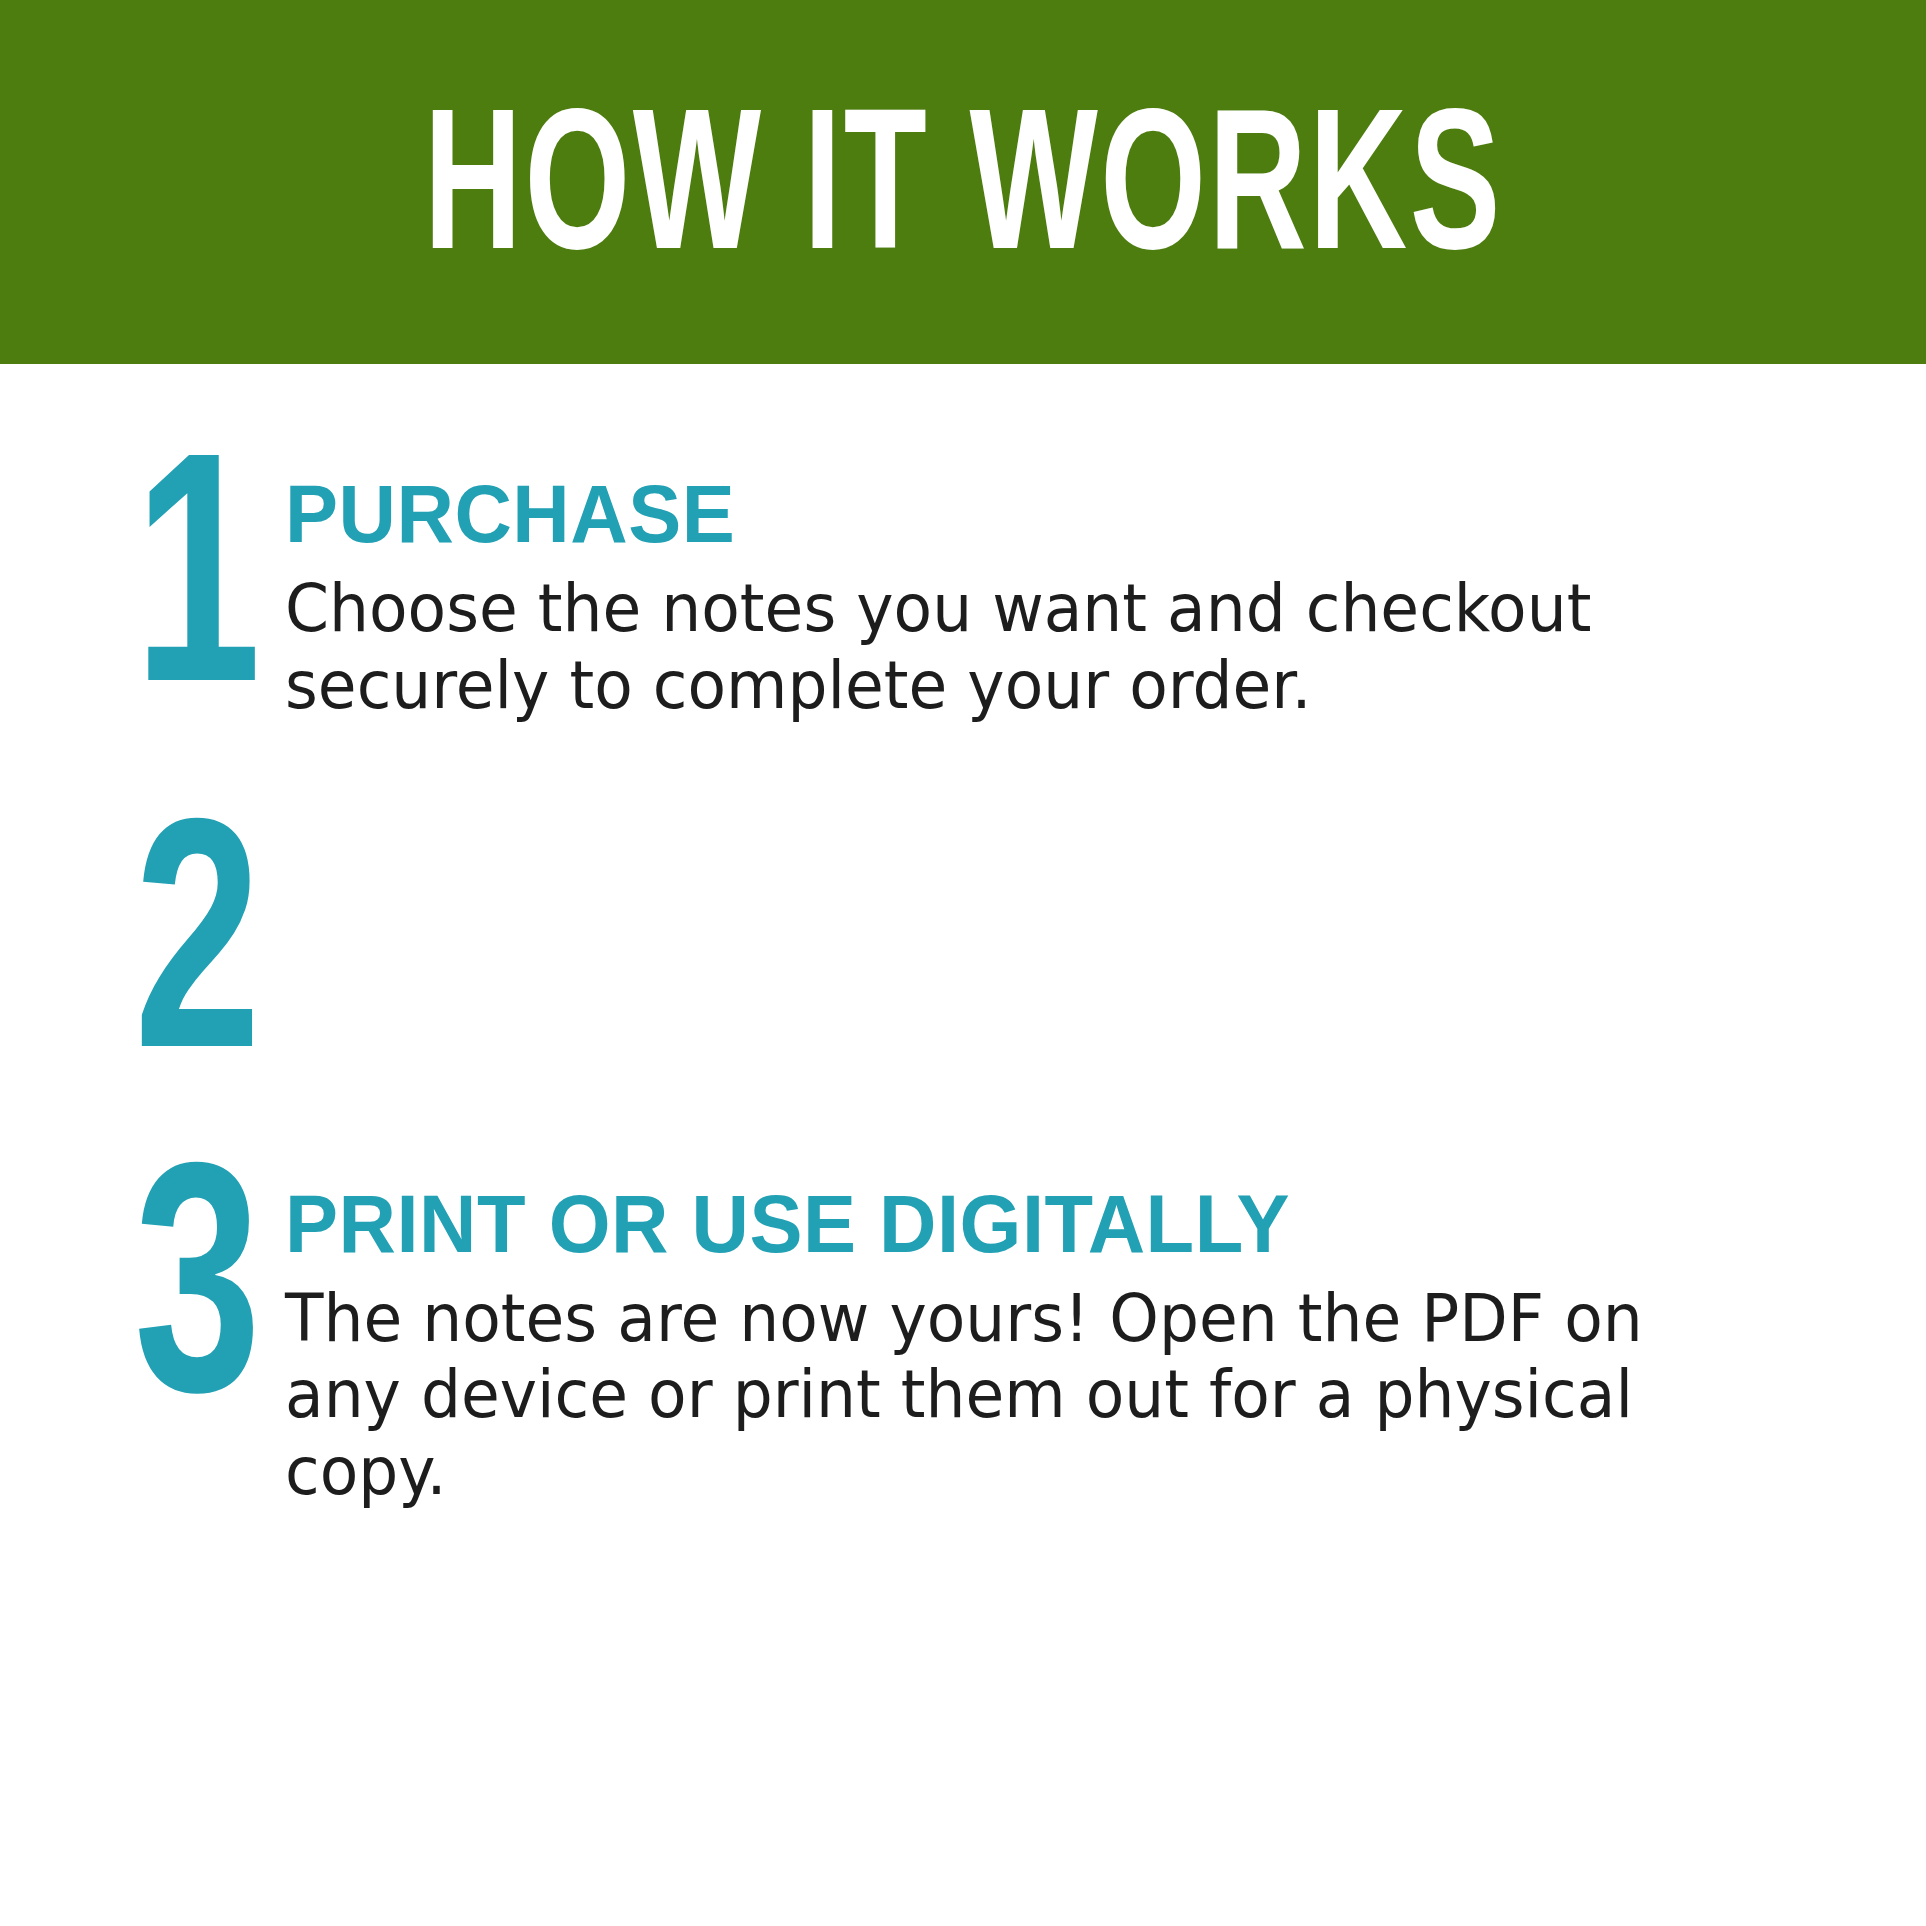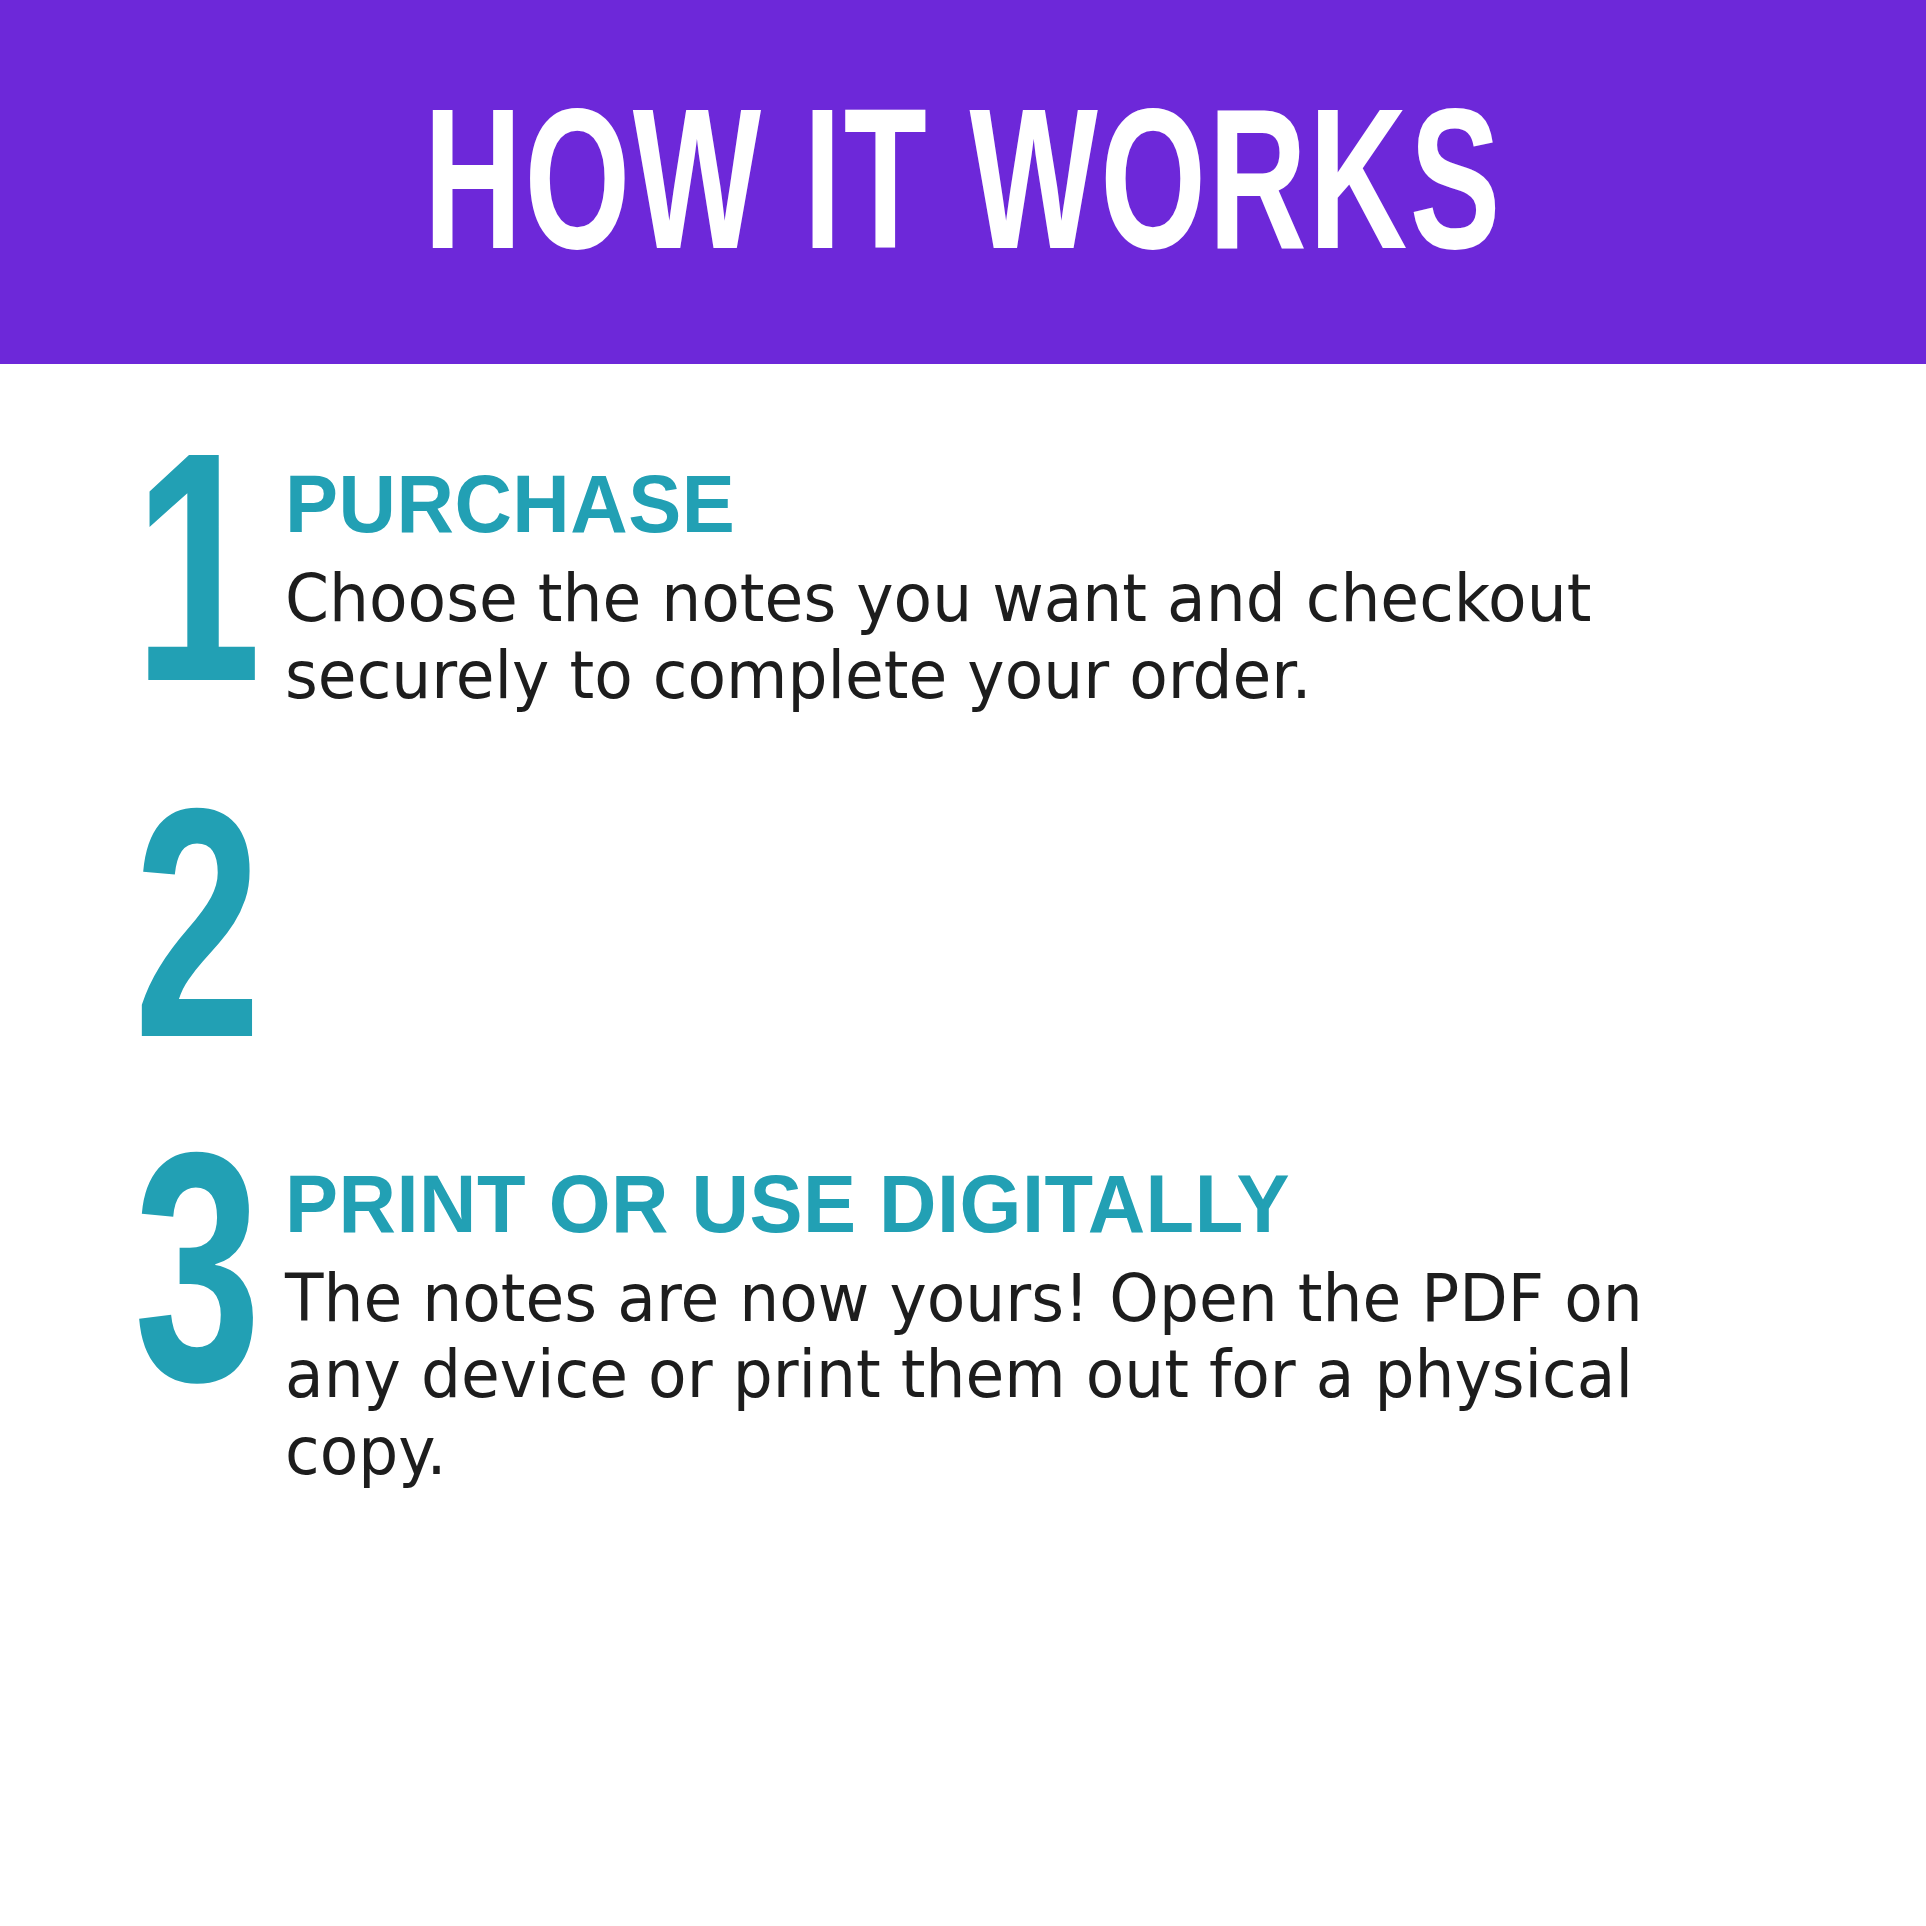--- a/index.html
+++ b/index.html
@@ -21,21 +21,21 @@
     background: #ffffff;
   }
 
   
   .header-banner {
     position: absolute;
     top: 0;
     left: 0;
     width: 1927px;
     height: 364px;
-    background: #6d28d9;
+    background: #4d7c0f;
     display: flex;
     align-items: center;
     justify-content: center;
   }
   .header-title {
     color: #ffffff;
     font-family: "Liberation Sans", sans-serif;
     font-weight: bold;
     font-size: 170px;
     letter-spacing: 3px;
@@ -74,21 +74,21 @@
     text-align: center;
     transform: scaleX(0.70);
     transform-origin: center top;
     margin-top: -24px;
     letter-spacing: -2px;
   }
 
   .step-body {
     flex: 1 1 auto;
     padding-left: 10px;
-    margin-top: 6px;
+    margin-top: 16px;
   }
 
   .step-title {
     color: #22a0b4;
     font-family: "Liberation Sans", sans-serif;
     font-weight: bold;
     font-size: 82px;
     line-height: 1.0;
     letter-spacing: 0.5px;
     margin: 0 0 16px 0;

